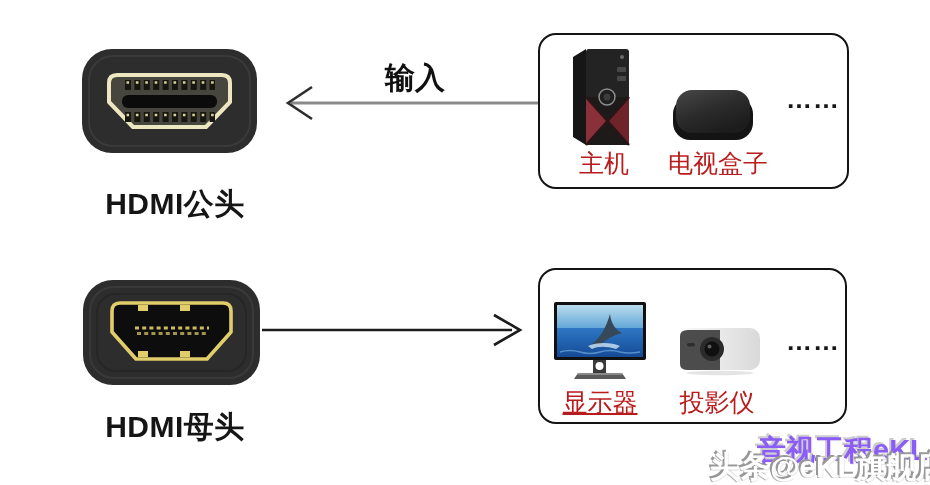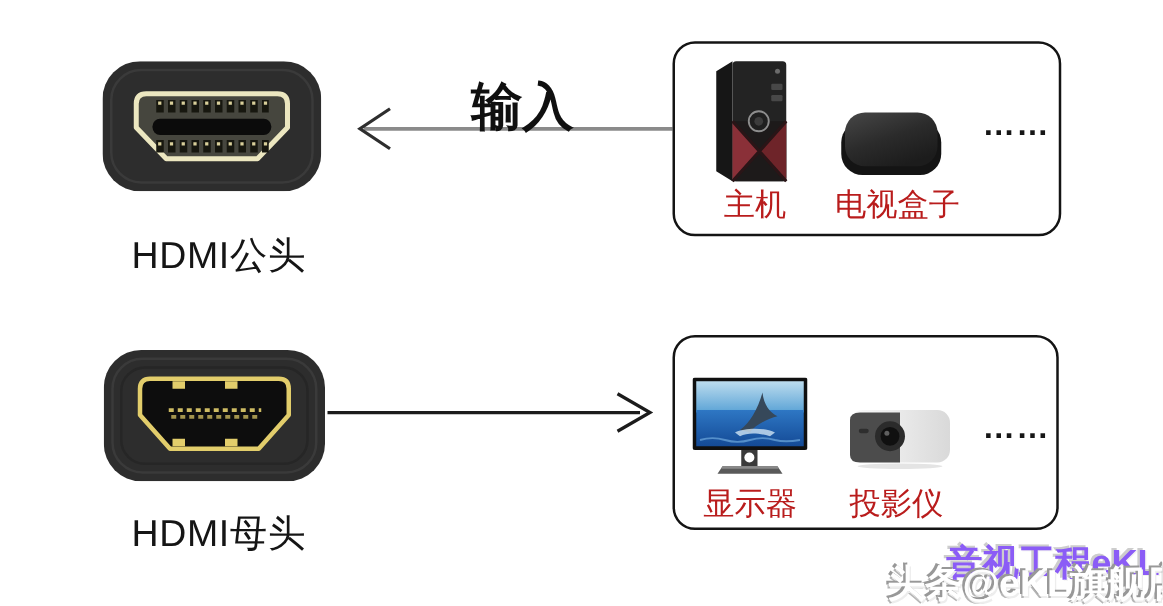--- a/index.html
+++ b/index.html
@@ -3,26 +3,26 @@
 <meta charset="utf-8">
 <style>
   html,body{margin:0;padding:0;background:#ffffff;}
   .stage{
     position:relative;width:930px;height:485px;background:#ffffff;overflow:hidden;
     font-family:"Liberation Sans","DejaVu Sans",sans-serif;color:#141414;
   }
   .abs{position:absolute;}
   
   .conn-label{
-    position:absolute;font-size:30px;font-weight:400;color:#151515;
+    position:absolute;font-size:30px;font-weight:700;color:#151515;
     text-align:center;letter-spacing:0.5px;white-space:nowrap;
   }
   
   .arrow-caption{
-    position:absolute;font-size:41px;font-weight:700;color:#101010;
+    position:absolute;font-size:30px;font-weight:700;color:#101010;
     text-align:center;white-space:nowrap;
   }
   
   .device-box{
     position:absolute;border:2.5px solid #141414;border-radius:18px;background:#ffffff;
   }
   .device-label{
     position:absolute;font-size:25px;font-weight:500;color:#b91c1c;
     text-align:center;white-space:nowrap;transform:translateX(-50%);
   }
@@ -150,21 +150,21 @@
         <rect x="3" y="26" width="86" height="29" fill="url(#seag)"></rect>
         <path d="M38,42 C46,36 52,26 56,12 C57,22 62,28 68,31 C60,33 50,38 46,44 Z" fill="#36485a"></path>
         <path d="M34,44 C42,40 58,40 66,44 L62,47 C52,44 44,44 38,47 Z" fill="#cfe4f2" opacity="0.8"></path>
         <path d="M6,50 q10,-3 20,0 q10,3 20,0 q10,-3 20,0 q8,2 20,0" stroke="#6fa9dd" stroke-width="1.5" fill="none" opacity="0.7"></path>
         <rect x="39" y="58" width="13" height="13" fill="#3a3a3a"></rect>
         <circle cx="45.5" cy="64" r="4" fill="#ffffff"></circle>
         <polygon points="24,71 68,71 72,77 20,77" fill="#5a5a5a"></polygon>
         <polygon points="24,71 68,71 69,73 23,73" fill="#8a8a8a"></polygon>
       </svg>
     </div>
-    <div class="device-label" style="left:60px;top:116px;">显示器</div>
+    <div class="device-label" style="left:60px;top:116px;text-decoration:underline;">显示器</div>
 
     <div class="abs" style="left:134px;top:56px;width:86px;height:50px;">
       <svg width="86" height="50" viewBox="0 0 86 50">
         <defs>
           <linearGradient id="pjg" x1="0" y1="0" x2="1" y2="0">
             <stop offset="0" stop-color="#fafafa"></stop>
             <stop offset="1" stop-color="#d9d9d9"></stop>
           </linearGradient>
         </defs>
         <rect x="6" y="2" width="80" height="42" rx="10" fill="url(#pjg)"></rect>

